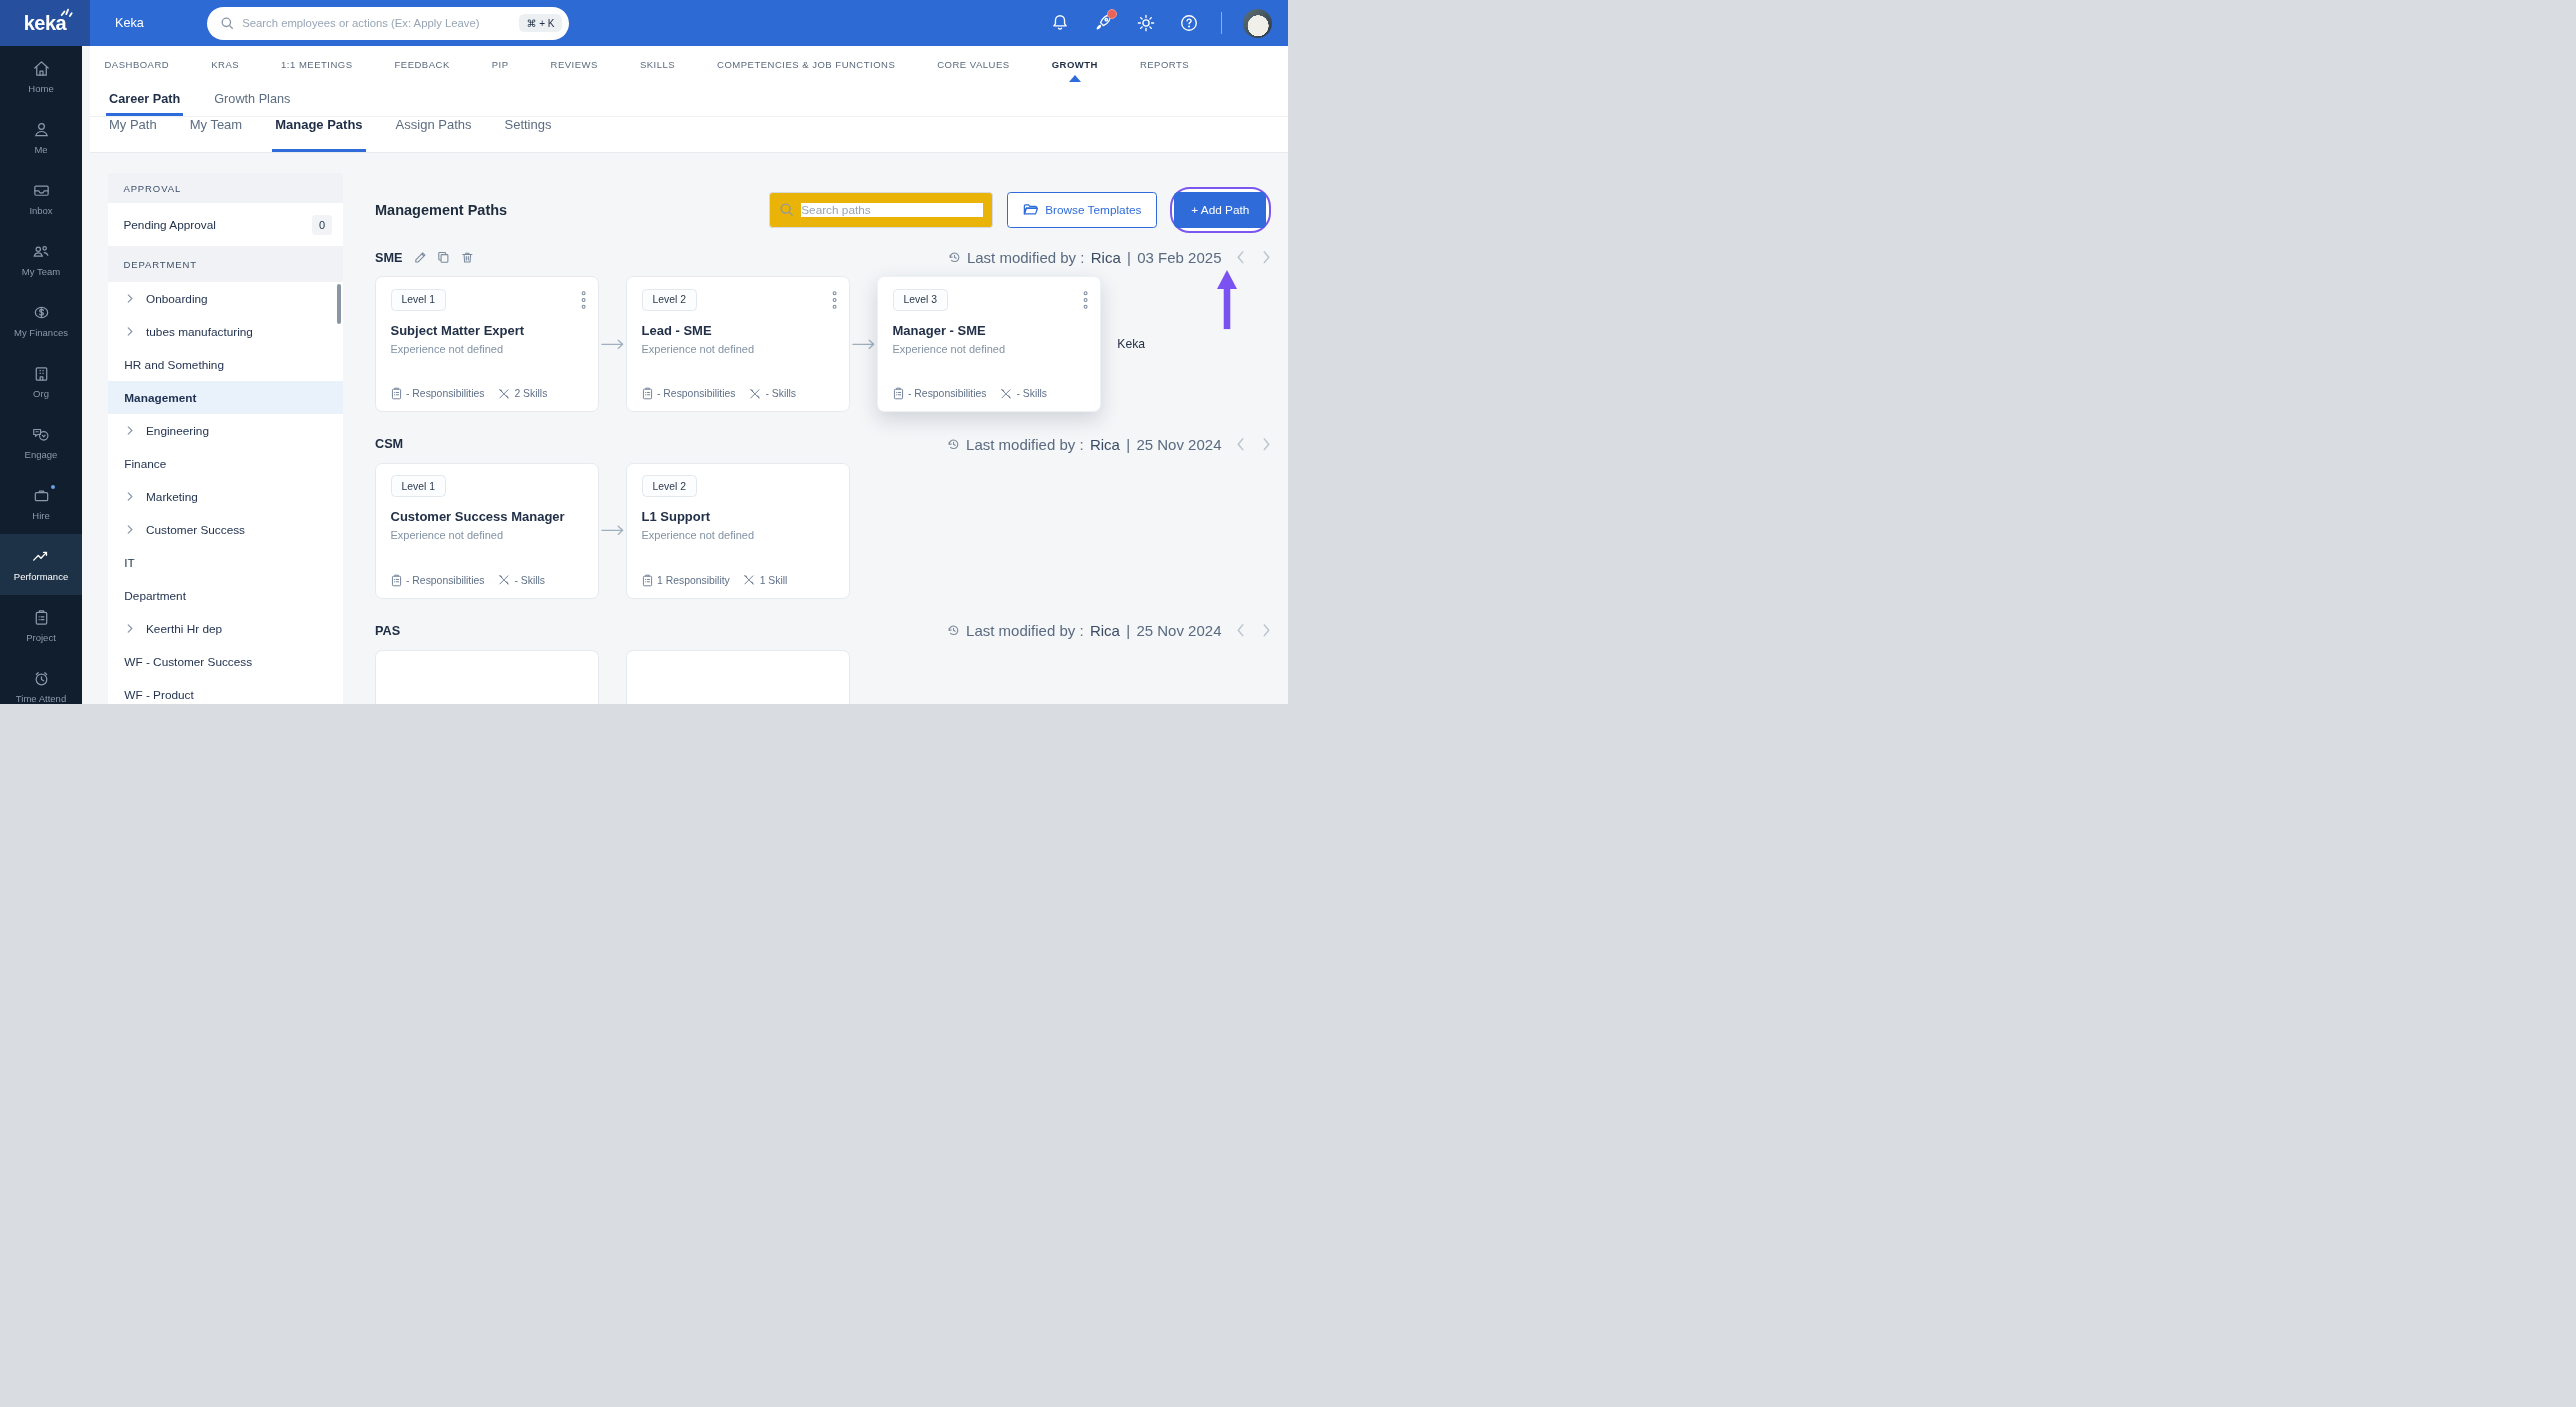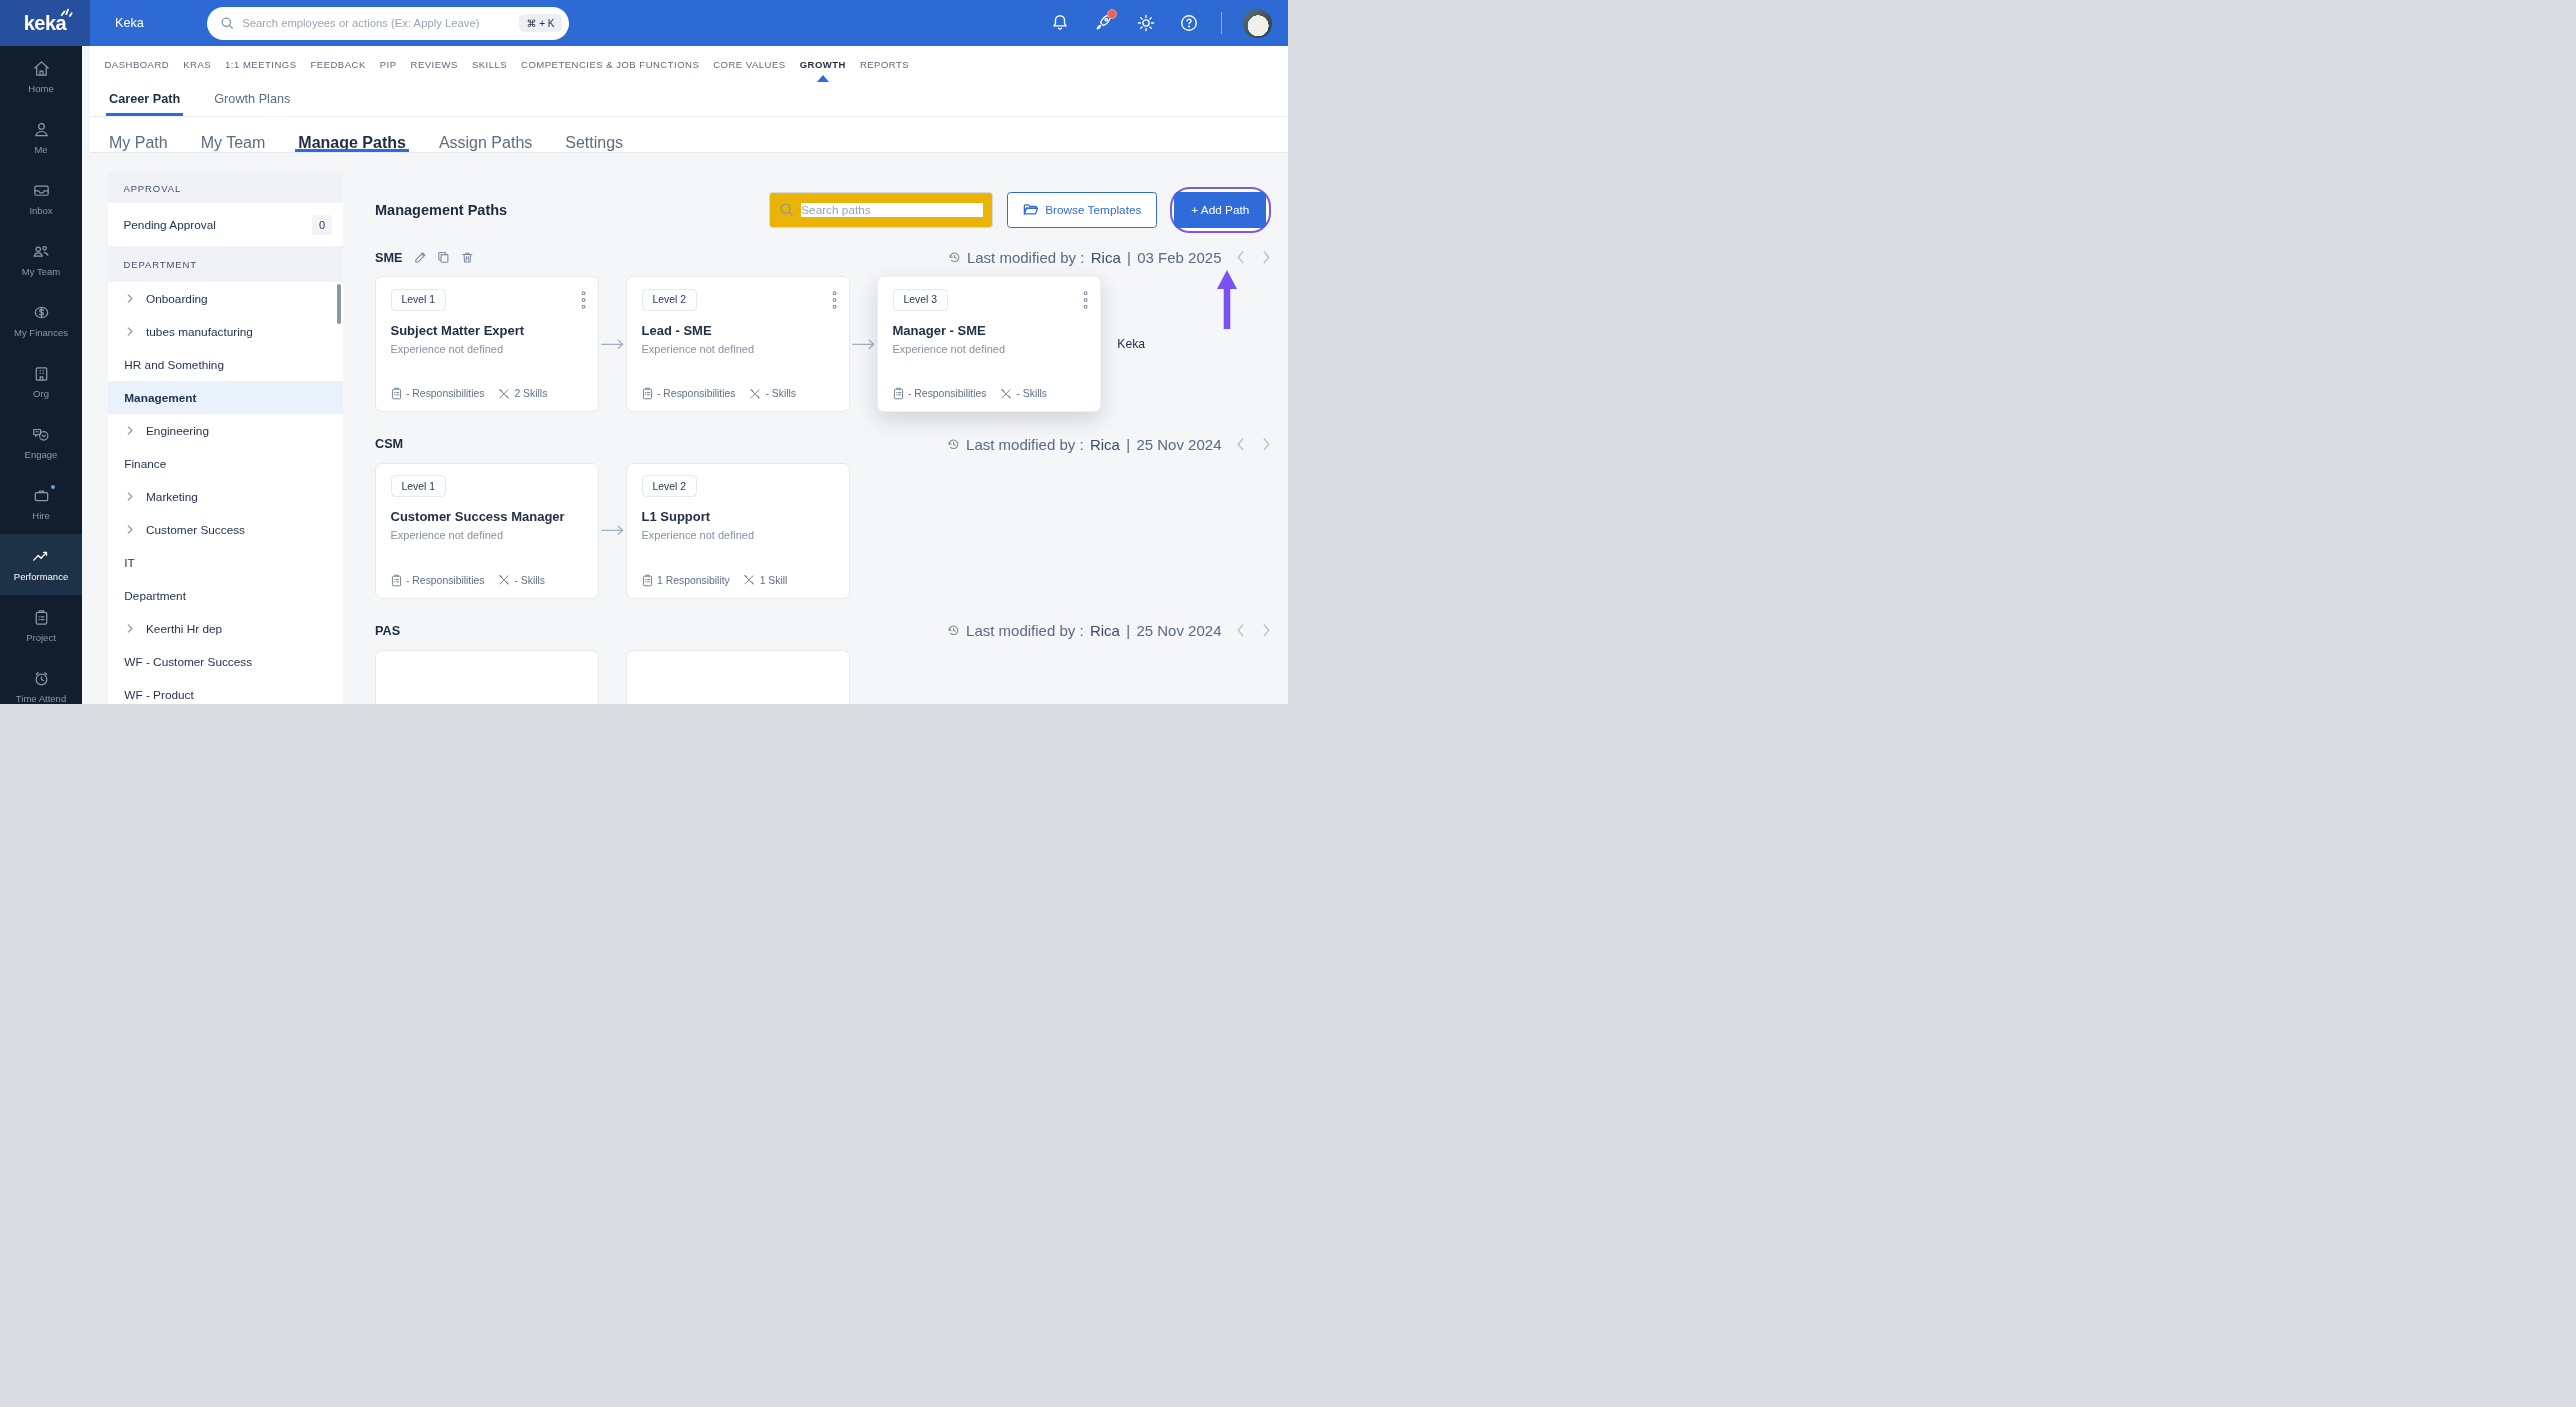--- a/index.html
+++ b/index.html
@@ -28,30 +28,30 @@
   
   .side { position:absolute; top:46px; left:0; bottom:0; width:82px; background:#111e2d; z-index:15; overflow:hidden; }
   .side-item { height:61px; display:flex; flex-direction:column; align-items:center; justify-content:center; gap:4.5px; color:#8b99aa; cursor:pointer; }
   .side-item .lbl { font-size:9.5px; }
   .side-item.active { background:#1d3147; color:#ffffff; }
   .hire-wrap { position:relative; }
   .hire-wrap .bluedot { position:absolute; top:-3.6px; right:-6.3px; width:8.1px; height:8.1px; border-radius:50%; background:#69a1e6; border:2.7px solid #101d2c; }
 
   
   .main-area { position:absolute; top:46px; left:90px; right:0; bottom:0; }
-  .nav-row { height:36px; background:#fff; display:flex; align-items:center; gap:14px; padding-left:14.5px; }
+  .nav-row { height:36px; background:#fff; display:flex; align-items:center; gap:42px; padding-left:14.5px; }
   .tab { position:relative; height:100%; display:flex; align-items:center; font-size:9.5px; letter-spacing:0.5px; color:#5a6a7d; cursor:pointer; white-space:nowrap; }
   .tab.active { color:#1e2c44; font-weight:700; }
   .tab.active .tri { position:absolute; bottom:0; left:50%; transform:translateX(-50%); width:0; height:0; border-left:6.3px solid transparent; border-right:6.3px solid transparent; border-bottom:7.2px solid #2f6cd9; }
   .subtab-row { height:35px; background:#fff; display:flex; align-items:stretch; gap:34px; padding-left:19px; border-bottom:0.9px solid #eef0f3; }
   .subtab { position:relative; display:flex; align-items:center; font-size:12.7px; color:#5d6d80; cursor:pointer; }
   .subtab.active { color:#1f2d45; font-weight:700; }
   .subtab.active::after { content:""; position:absolute; left:-2.7px; right:-2.7px; bottom:0; height:2.7px; background:#2f6cd9; }
   .inner-row { height:36px; background:#fff; display:flex; align-items:stretch; gap:33px; padding-left:19px; border-bottom:0.9px solid #e8ebee; }
-  .inner-tab { position:relative; display:flex; align-items:flex-end; font-size:16px; color:#5d6d80; cursor:pointer; }
+  .inner-tab { position:relative; display:flex; align-items:flex-start; font-size:13px; color:#5d6d80; cursor:pointer; }
   .inner-tab.active { color:#1f2d45; font-weight:700; }
   .inner-tab.active::after { content:""; position:absolute; left:-3.6px; right:-3.6px; bottom:0; height:2.7px; background:#2f6cd9; }
 
   
   .content { position:absolute; top:108px; left:0; right:0; bottom:0; background:#f4f6f8; display:flex; padding:19px 17px 0 18px; gap:32px; overflow:hidden; }
 
   
   .left-panel { position:relative; width:235px; flex:0 0 235px; }
   .panel-head { height:30px; background:#f0f2f5; display:flex; align-items:center; padding:0 15.4px; font-size:9.5px; letter-spacing:0.9px; color:#3f5069; }
   .panel-head.dept { height:36px; }

